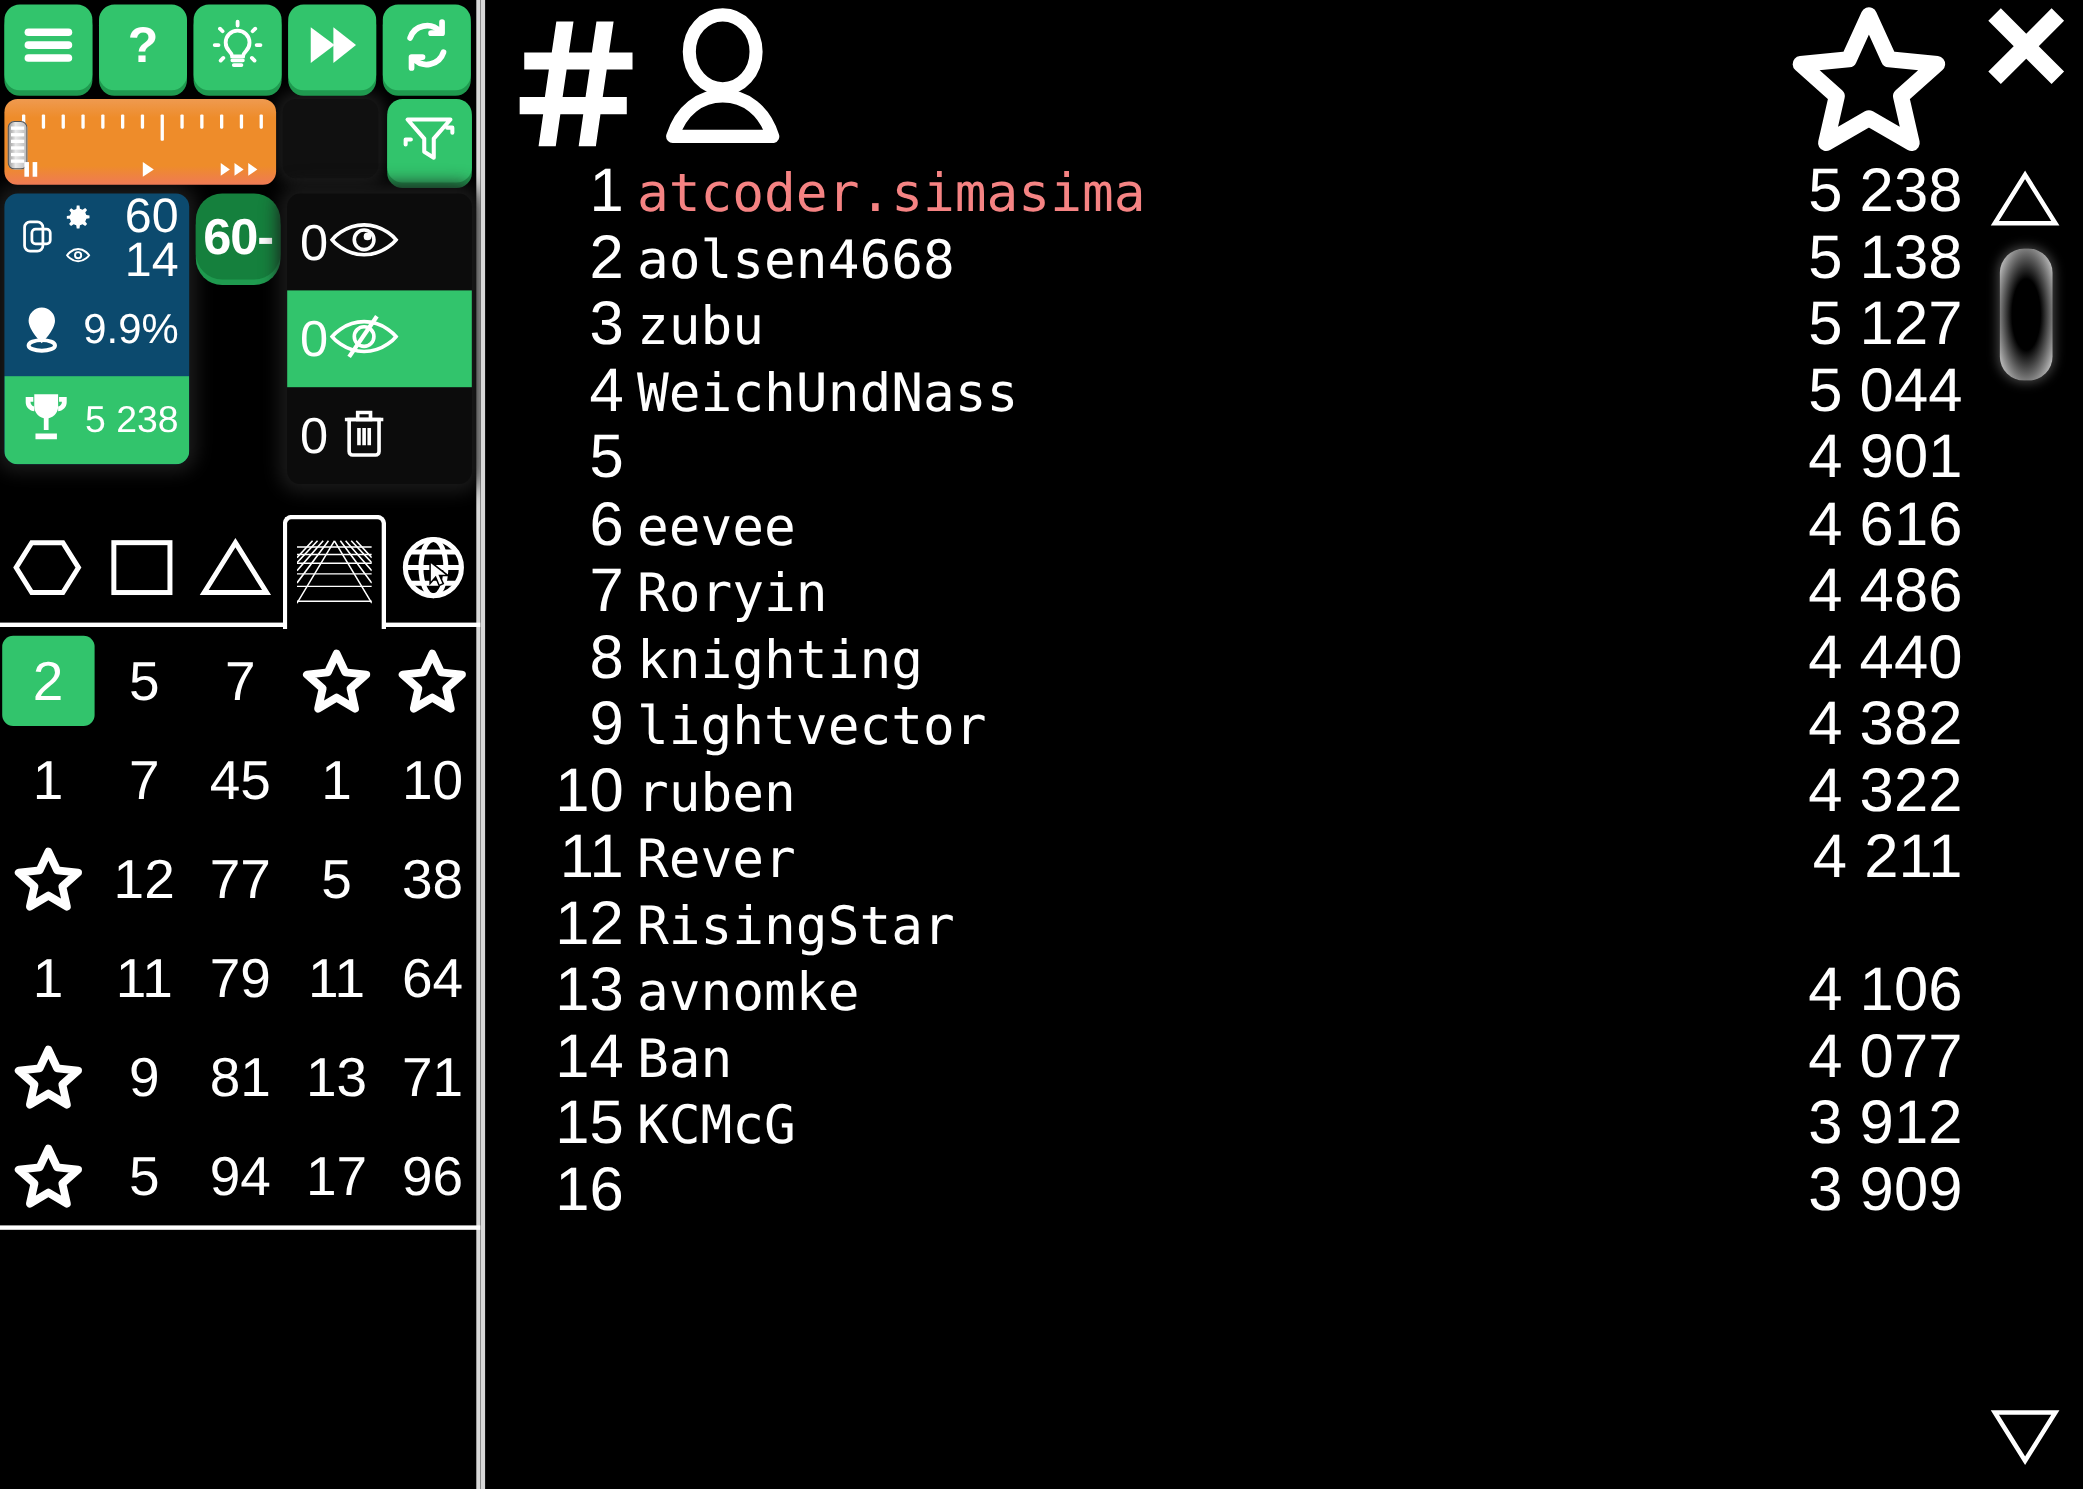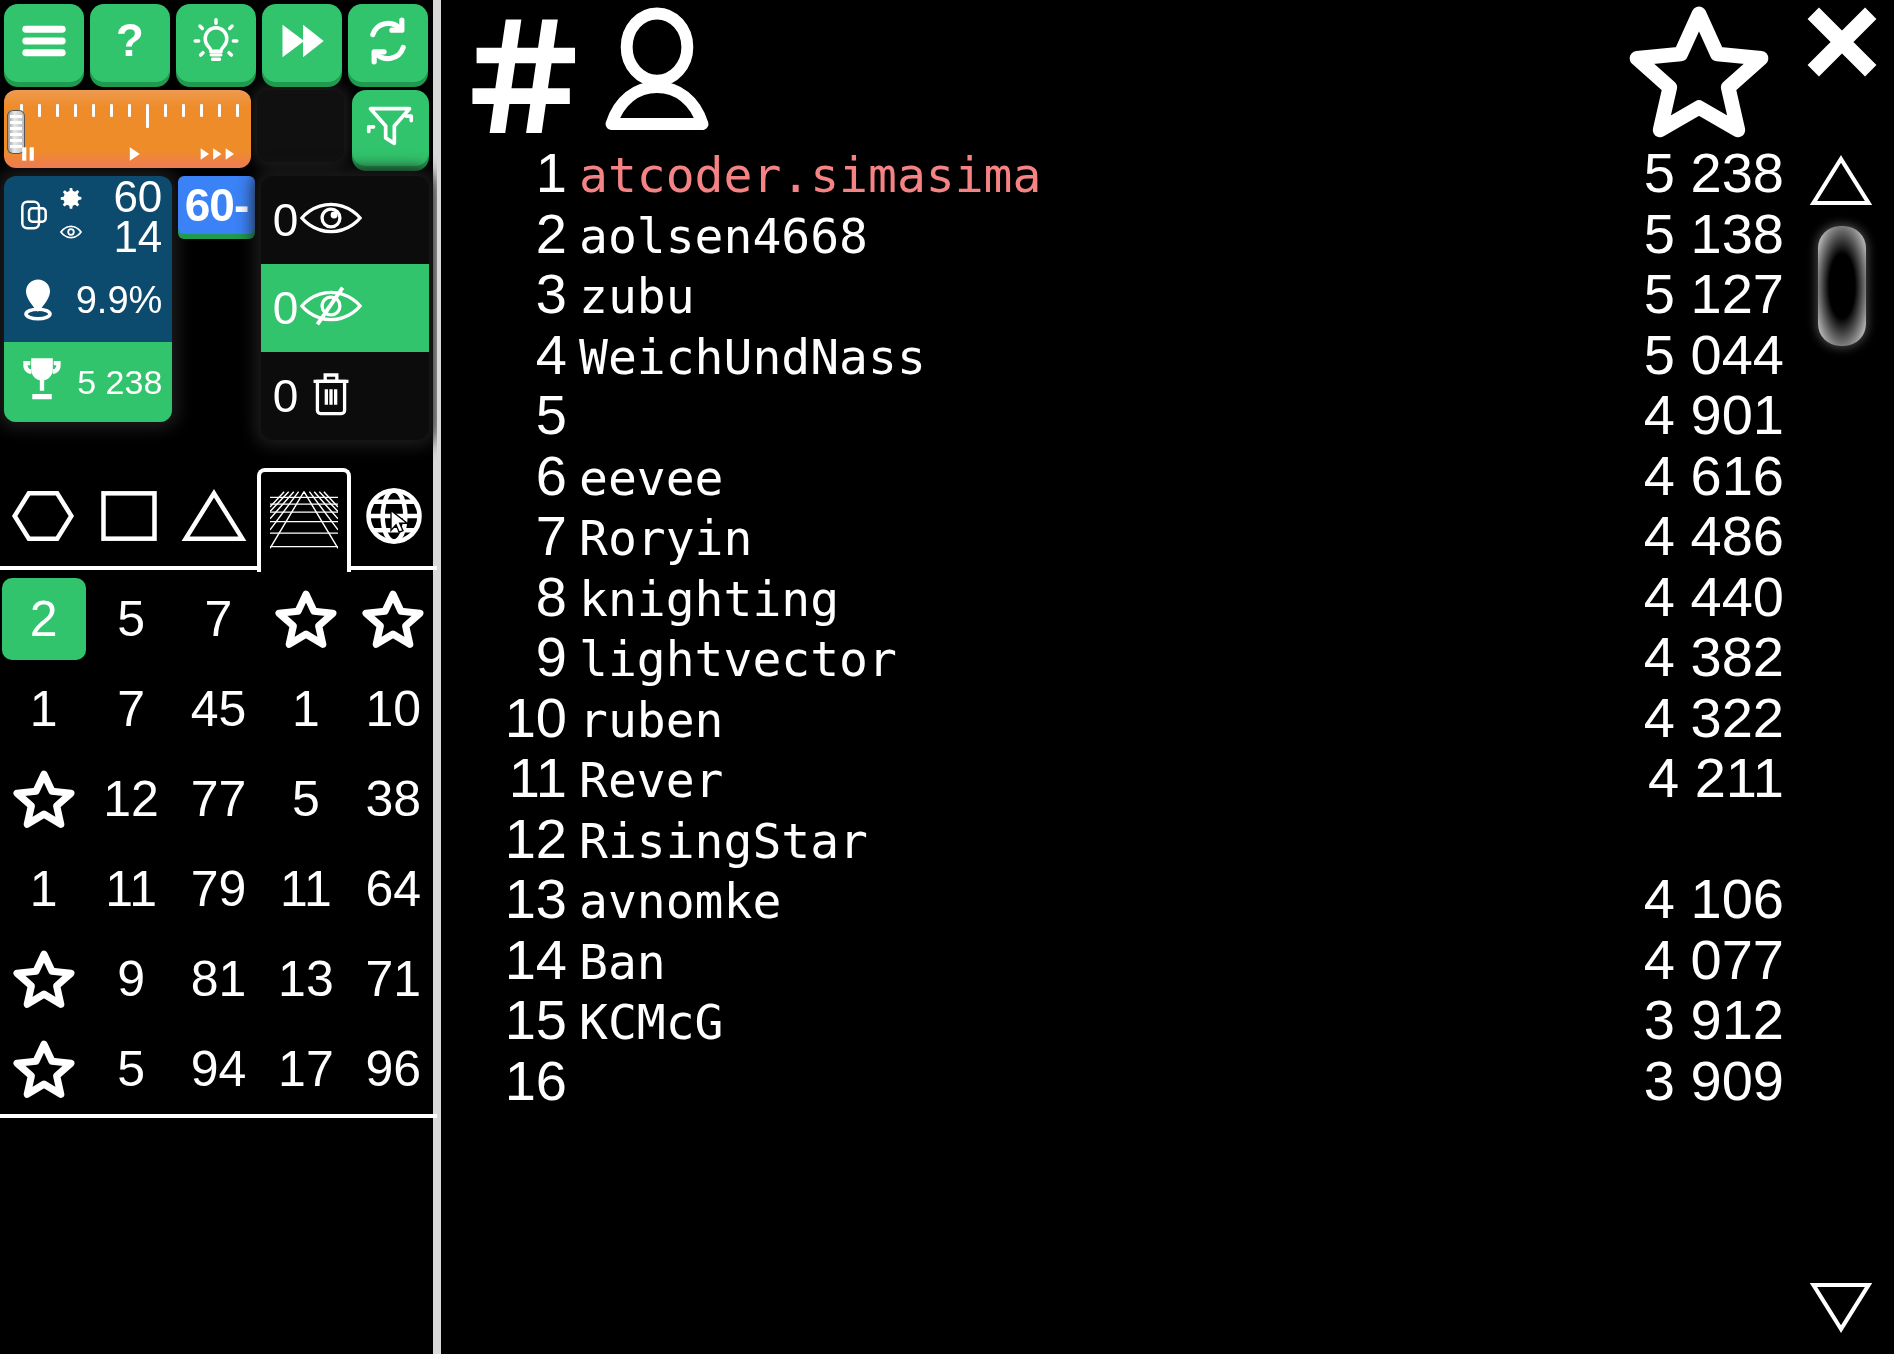--- a/index.html
+++ b/index.html
@@ -56,21 +56,21 @@
   .statline .ics svg{width:40px;height:40px;}
   .statline .num{margin-left:auto;text-align:right;line-height:0.92;font-size:44px;font-weight:400;}
   .statline .num span{display:block;}
   .statline2{display:flex;align-items:center;height:84px;padding:0 10px;box-sizing:border-box;}
   .statline2 svg{width:48px;height:54px;}
   .statline2 .pct{margin-left:auto;font-size:38px;}
   .trophy{background:#32c46c;height:80px;display:flex;align-items:center;padding:0 10px;box-sizing:border-box;}
   .trophy svg{width:56px;height:52px;}
   .trophy .tv{margin-left:auto;font-size:34px;}
 
-  .sixtybtn{width:78px;height:58px;border-radius:6px;background:#3b82f6;
+  .sixtybtn{width:78px;height:78px;border-radius:24px;background:#15803d;
             box-shadow:0 5px 0 #1f9a4f;display:flex;align-items:center;justify-content:center;
             font-weight:bold;font-size:46px;color:#fff;letter-spacing:-1px;}
 
   .eyecol{width:172px;border-radius:12px;background:#0c0c0c;
           box-shadow:0 0 16px 7px #1b1b1b;overflow:hidden;}
   .eyerow{height:88px;display:flex;align-items:center;padding:0 12px;box-sizing:border-box;}
   .eyerow.on{background:#32c46c;}
   .eyerow .v{font-size:46px;}
   .eyerow svg{margin-left:auto;width:66px;height:52px;}
 

